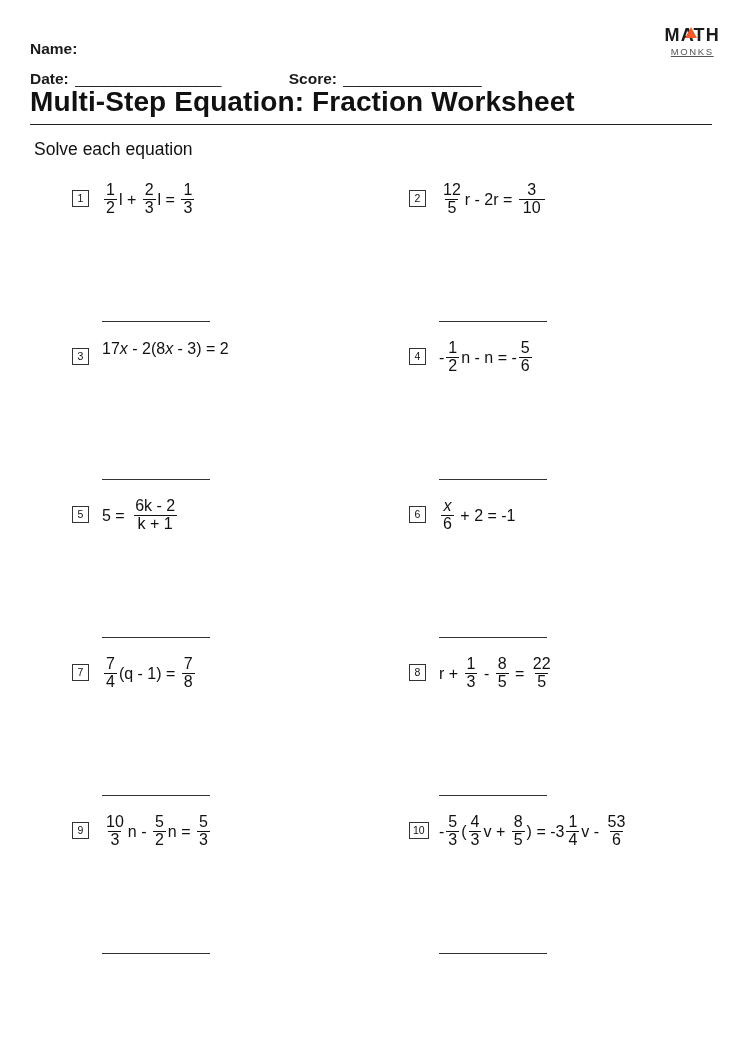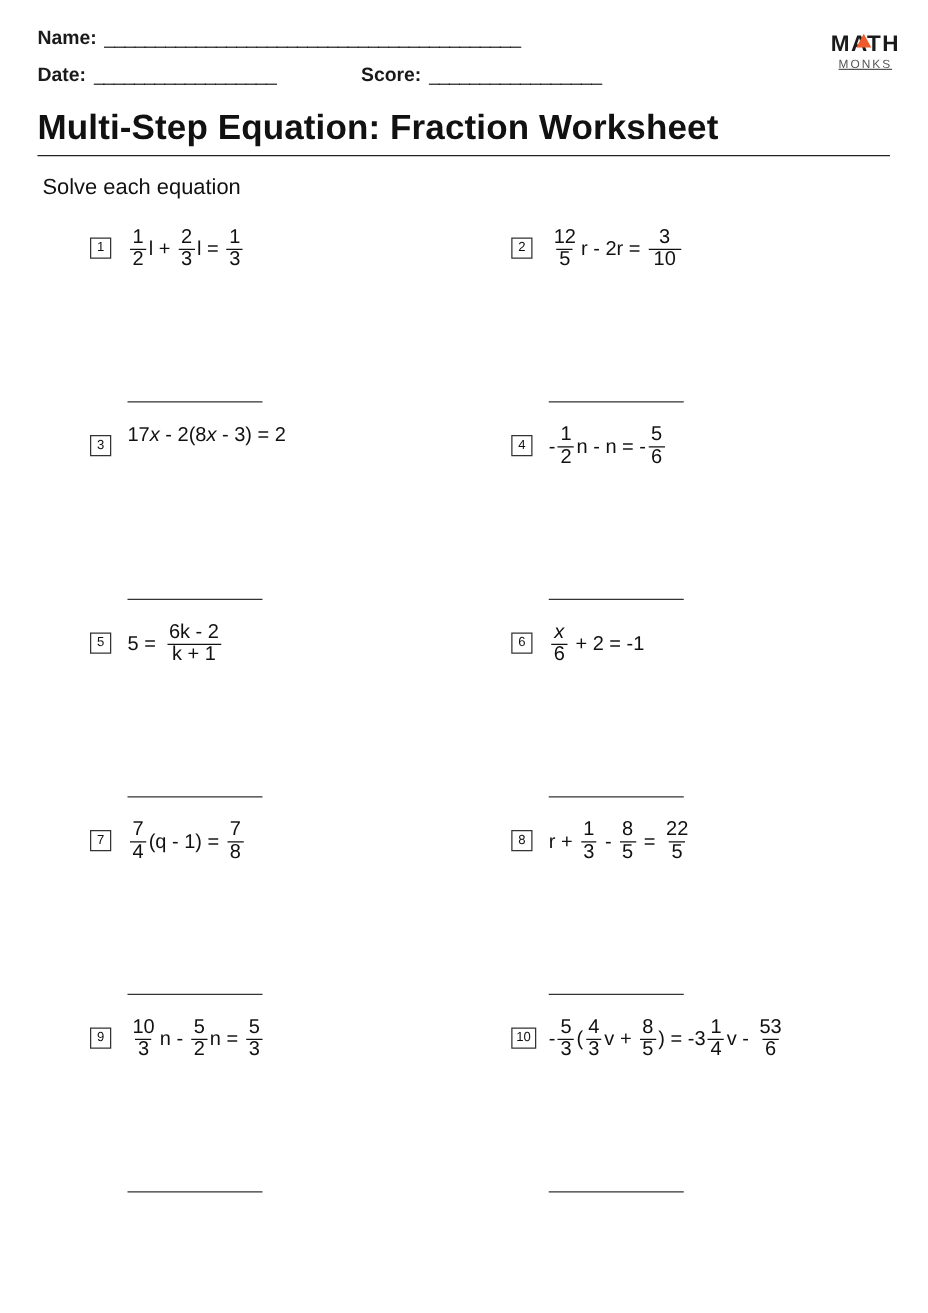--- a/index.html
+++ b/index.html
@@ -12,21 +12,21 @@
     height: 1050px;
     font-family: "Liberation Sans", sans-serif;
     color: #111111;
     position: relative;
     overflow: hidden;
   }
 
   
   .header {
     position: relative;
-    padding: 22px 30px 0 30px;
+    padding: 40px 30px 0 30px;
     height: 78px;
     box-sizing: border-box;
   }
   .field-row {
     display: flex;
     align-items: baseline;
     margin-bottom: 12px;
   }
   .field-label {
     font-size: 15.5px;
@@ -163,21 +163,20 @@
   }
   .pcell.right .answer-line { left: 68px; }
 </style>
 </head>
 <body>
 
 <div class="header">
 
   <div class="field-row">
     <span class="field-label">Name:</span>
-    <span class="field-line long">_________________________________________</span>
   </div>
 
   <div class="row2">
     <span class="field-label">Date:</span>
     <span class="field-line mid">__________________</span>
     <span class="gap"></span>
     <span class="field-label">Score:</span>
     <span class="field-line score">_________________</span>
   </div>
 

